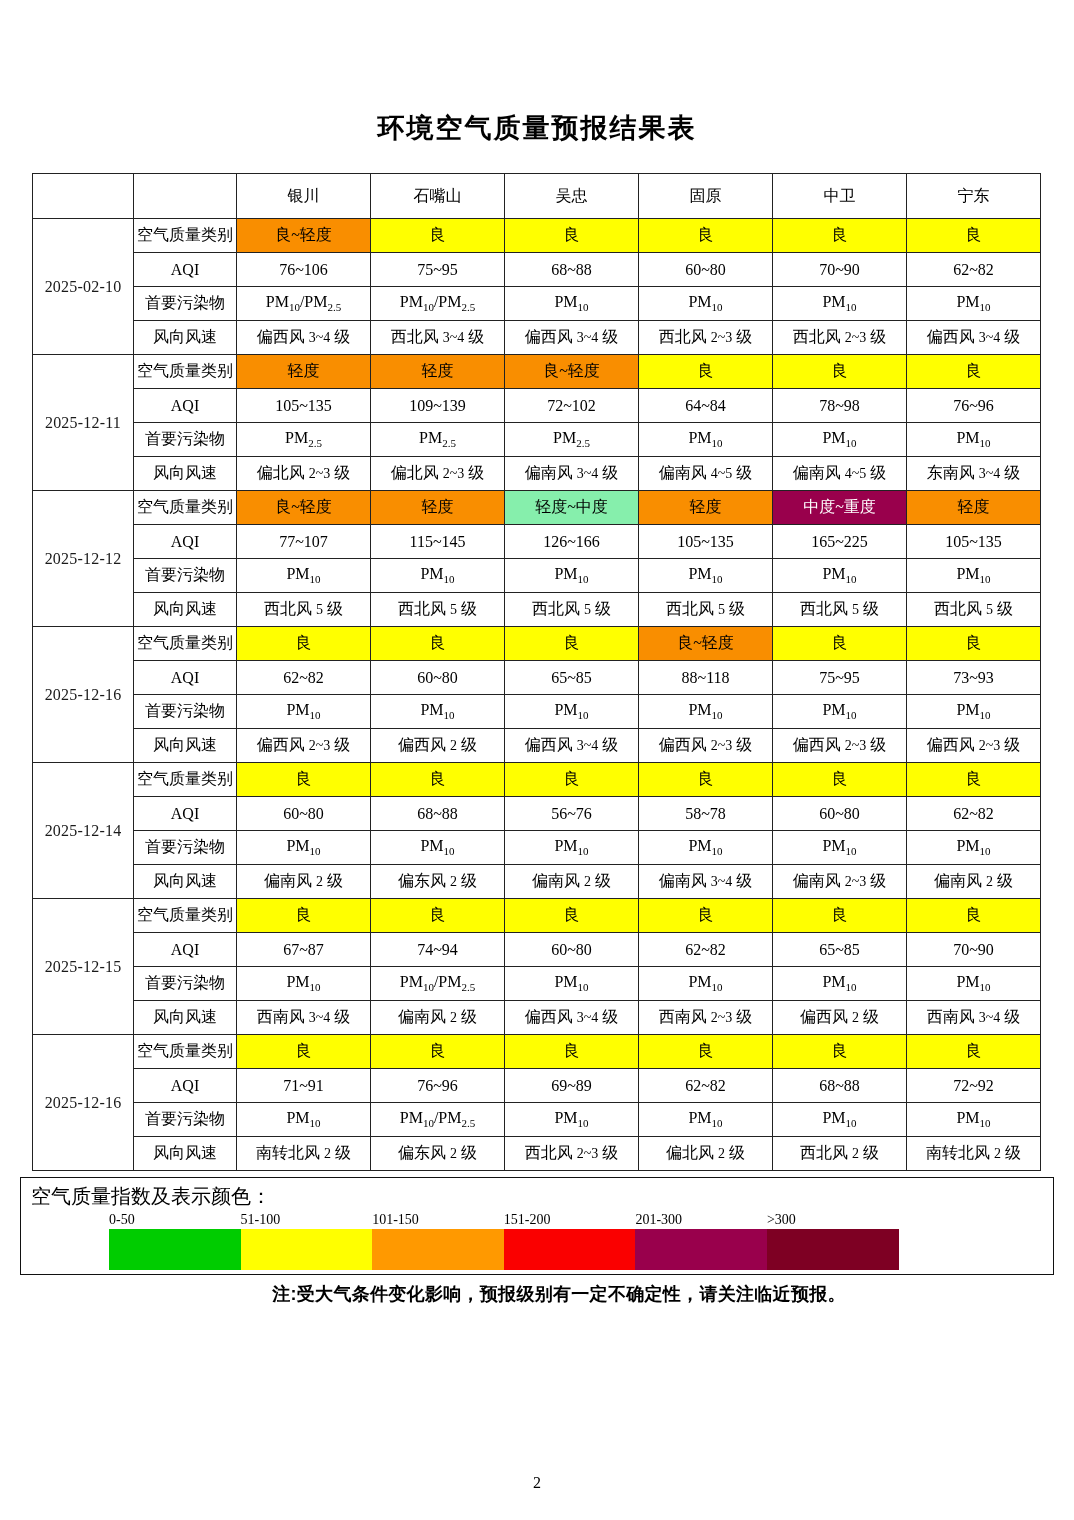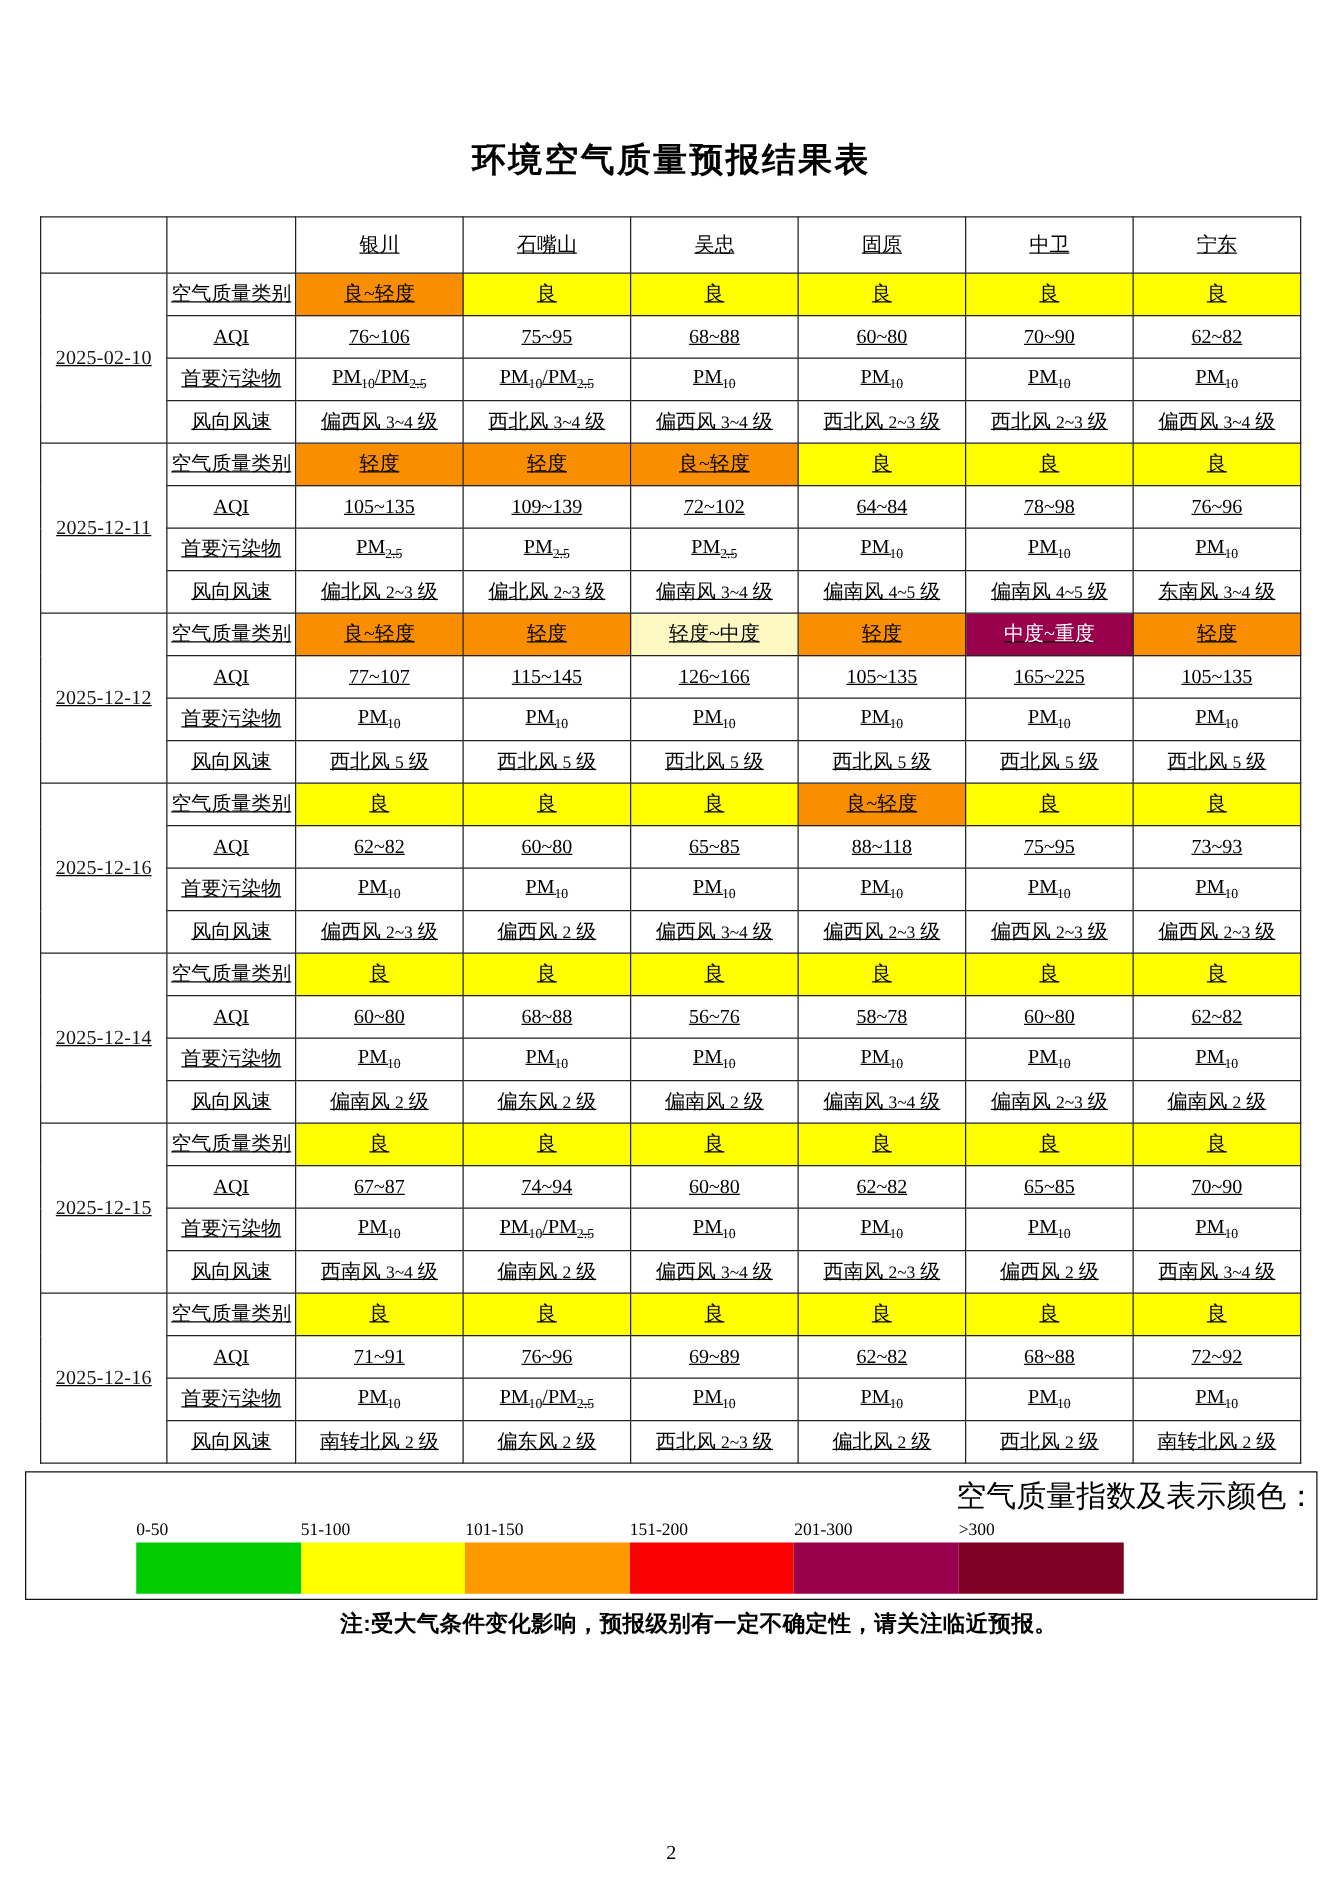--- a/index.html
+++ b/index.html
@@ -37,21 +37,20 @@
   
   .table-wrap {
     margin-top: 31px;
     padding: 0 32px 0 32px;
     box-sizing: border-box;
   }
   table.aqi {
     border-collapse: collapse;
     width: 892px;
     table-layout: fixed;
-    text-decoration: underline;
   }
   table.aqi td, table.aqi th {
     border: 1px solid #222222;
     text-align: center;
     vertical-align: middle;
     font-weight: normal;
     padding: 0;
     height: 33px;
     font-size: 16px;
     font-family: "Liberation Serif", "DejaVu Serif", serif;
@@ -110,25 +109,24 @@
   .legend-box {
     margin: 0 20px 0 20px;
     border: 1px solid #111111;
     box-sizing: border-box;
     width: 1034px;
     position: relative;
     padding: 6px 0 4px 0;
     margin-top: 6px;
   }
   .legend-title {
-    font-size: 24px;
+    font-size: 20px;
     font-family: "Liberation Sans", "DejaVu Sans", sans-serif;
     padding-left: 10px;
     line-height: 1.2;
-    text-align: right;
   }
   .legend-scale {
     margin-left: 88px;
     margin-top: 4px;
     width: 790px;
   }
   .legend-labels {
     display: flex;
     width: 790px;
   }
@@ -271,21 +269,21 @@
             <td class="wind-cell">偏南风 <span class="lvl">3~4</span> 级</td>
             <td class="wind-cell">偏南风 <span class="lvl">4~5</span> 级</td>
             <td class="wind-cell">偏南风 <span class="lvl">4~5</span> 级</td>
             <td class="wind-cell">东南风 <span class="lvl">3~4</span> 级</td>
           </tr>
           <tr class="group-start">
             <td class="date-cell" rowspan="4">2025-12-12</td>
             <td class="metric-cell">空气质量类别</td>
             <td class="cat-cell" style="background: rgb(249, 142, 0);">良~轻度</td>
             <td class="cat-cell" style="background: rgb(249, 142, 0);">轻度</td>
-            <td class="cat-cell" style="background: #fef9c3;">轻度~中度</td>
+            <td class="cat-cell" style="background: #86efac;">轻度~中度</td>
             <td class="cat-cell" style="background: rgb(249, 142, 0);">轻度</td>
             <td class="cat-cell" style="background: rgb(153, 0, 76); color: rgb(255, 255, 255);">中度~重度</td>
             <td class="cat-cell" style="background: rgb(249, 142, 0);">轻度</td>
           </tr>
           <tr>
             <td class="metric-cell aqi-label">AQI</td>
             <td class="aqi-cell">77~107</td>
             <td class="aqi-cell">115~145</td>
             <td class="aqi-cell">126~166</td>
             <td class="aqi-cell">105~135</td>

